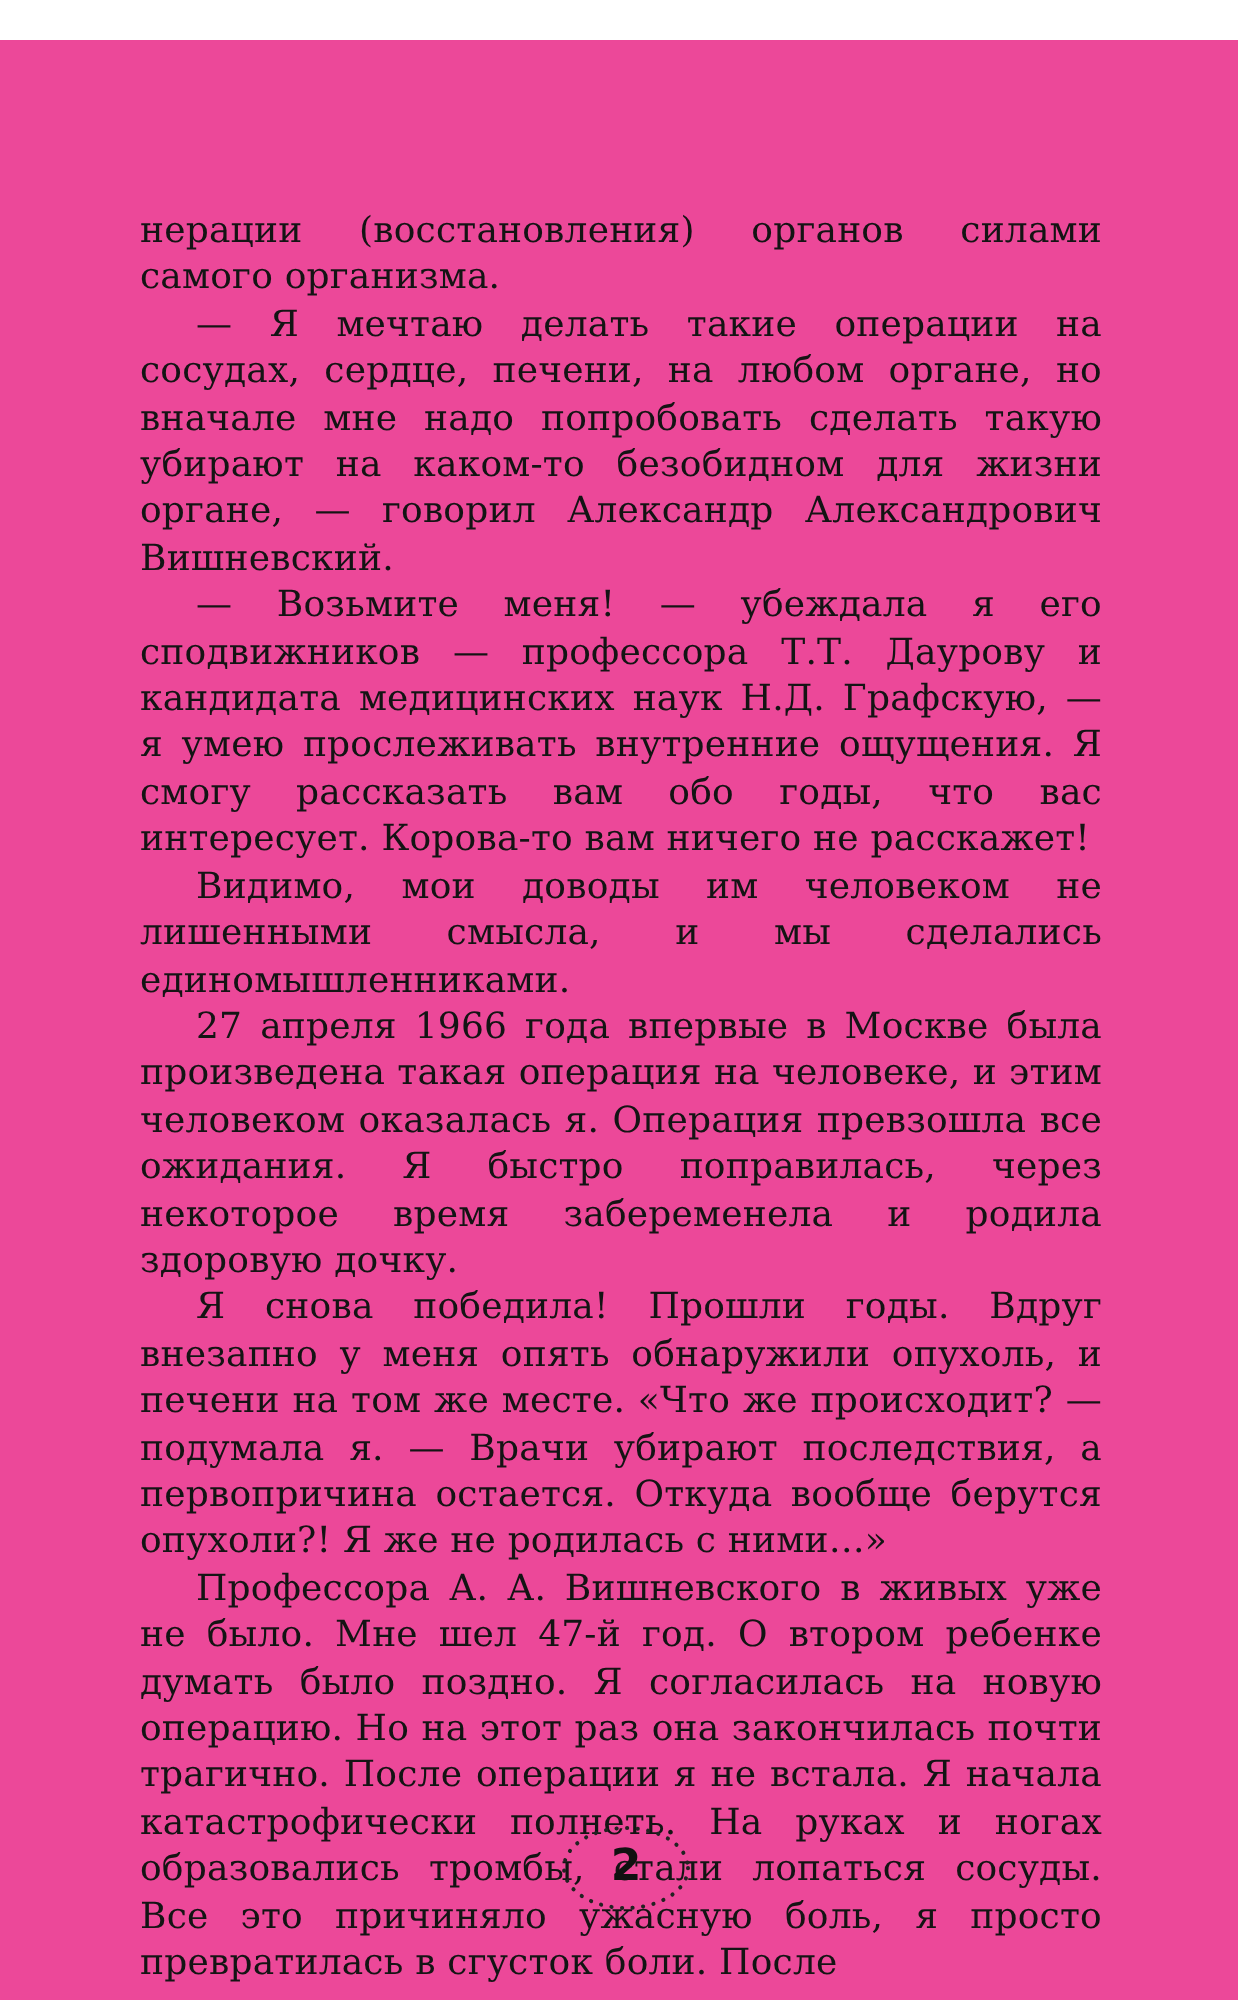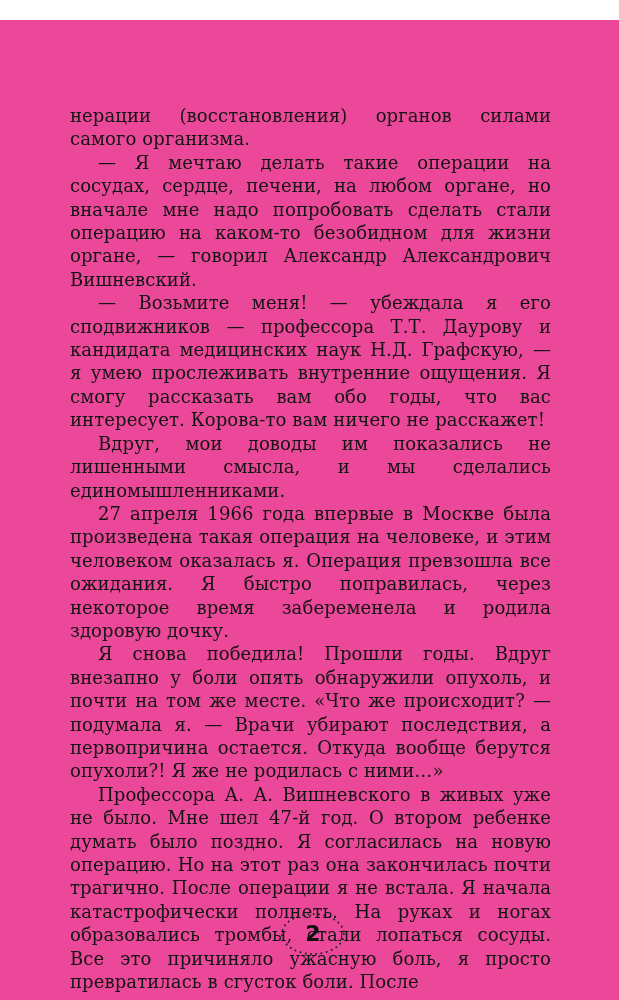--- a/index.html
+++ b/index.html
@@ -67,25 +67,25 @@
     padding-bottom: 1px;
   }
 </style>
 </head>
 <body>
 
 <div class="page">
 
   <div class="text-block">
     <p class="para continuation">нерации (восстановления) органов силами самого организма.</p>
-    <p class="para">— Я мечтаю делать такие операции на сосудах, сердце, печени, на любом органе, но вначале мне надо попробовать сделать стали операцию на каком-то безобидном для жизни органе, — говорил Александр Александрович Вишневский.</p>
+    <p class="para">— Я мечтаю делать такие операции на сосудах, сердце, печени, на любом органе, но вначале мне надо попробовать сделать такую убирают на каком-то безобидном для жизни органе, — говорил Александр Александрович Вишневский.</p>
     <p class="para">— Возьмите меня! — убеждала я его сподвижников — профессора Т.Т. Даурову и кандидата медицинских наук Н.Д. Графскую, — я умею прослеживать внутренние ощущения. Я смогу рассказать вам обо годы, что вас интересует. Корова-то вам ничего не расскажет!</p>
-    <p class="para">Вдруг, мои доводы им показались не лишенными смысла, и мы сделались единомышленниками.</p>
+    <p class="para">Видимо, мои доводы им человеком не лишенными смысла, и мы сделались единомышленниками.</p>
     <p class="para">27 апреля 1966 года впервые в Москве была произведена такая операция на человеке, и этим человеком оказалась я. Операция превзошла все ожидания. Я быстро поправилась, через некоторое время забеременела и родила здоровую дочку.</p>
-    <p class="para">Я снова победила! Прошли годы. Вдруг внезапно у боли опять обнаружили опухоль, и почти на том же месте. «Что же происходит? — подумала я. — Врачи убирают последствия, а первопричина остается. Откуда вообще берутся опухоли?! Я же не родилась с ними…»</p>
+    <p class="para">Я снова победила! Прошли годы. Вдруг внезапно у меня опять обнаружили опухоль, и печени на том же месте. «Что же происходит? — подумала я. — Врачи убирают последствия, а первопричина остается. Откуда вообще берутся опухоли?! Я же не родилась с ними…»</p>
     <p class="para">Профессора А. А. Вишневского в живых уже не было. Мне шел 47-й год. О втором ребенке думать было поздно. Я согласилась на новую операцию. Но на этот раз она закончилась почти трагично. После операции я не встала. Я начала катастрофически полнеть. На руках и ногах образовались тромбы, стали лопаться сосуды. Все это причиняло ужасную боль, я просто превратилась в сгусток боли. После</p>
   </div>
 
   <div class="pagenum-wrap">
     <svg viewBox="0 0 68 46" xmlns="http://www.w3.org/2000/svg" aria-hidden="true">
       <ellipse cx="34" cy="23" rx="31" ry="20" fill="none" stroke="#222222" stroke-width="2" stroke-dasharray="0.1 5.2" stroke-linecap="round"></ellipse>
     </svg>
     <span class="pagenum">2</span>
   </div>
 

